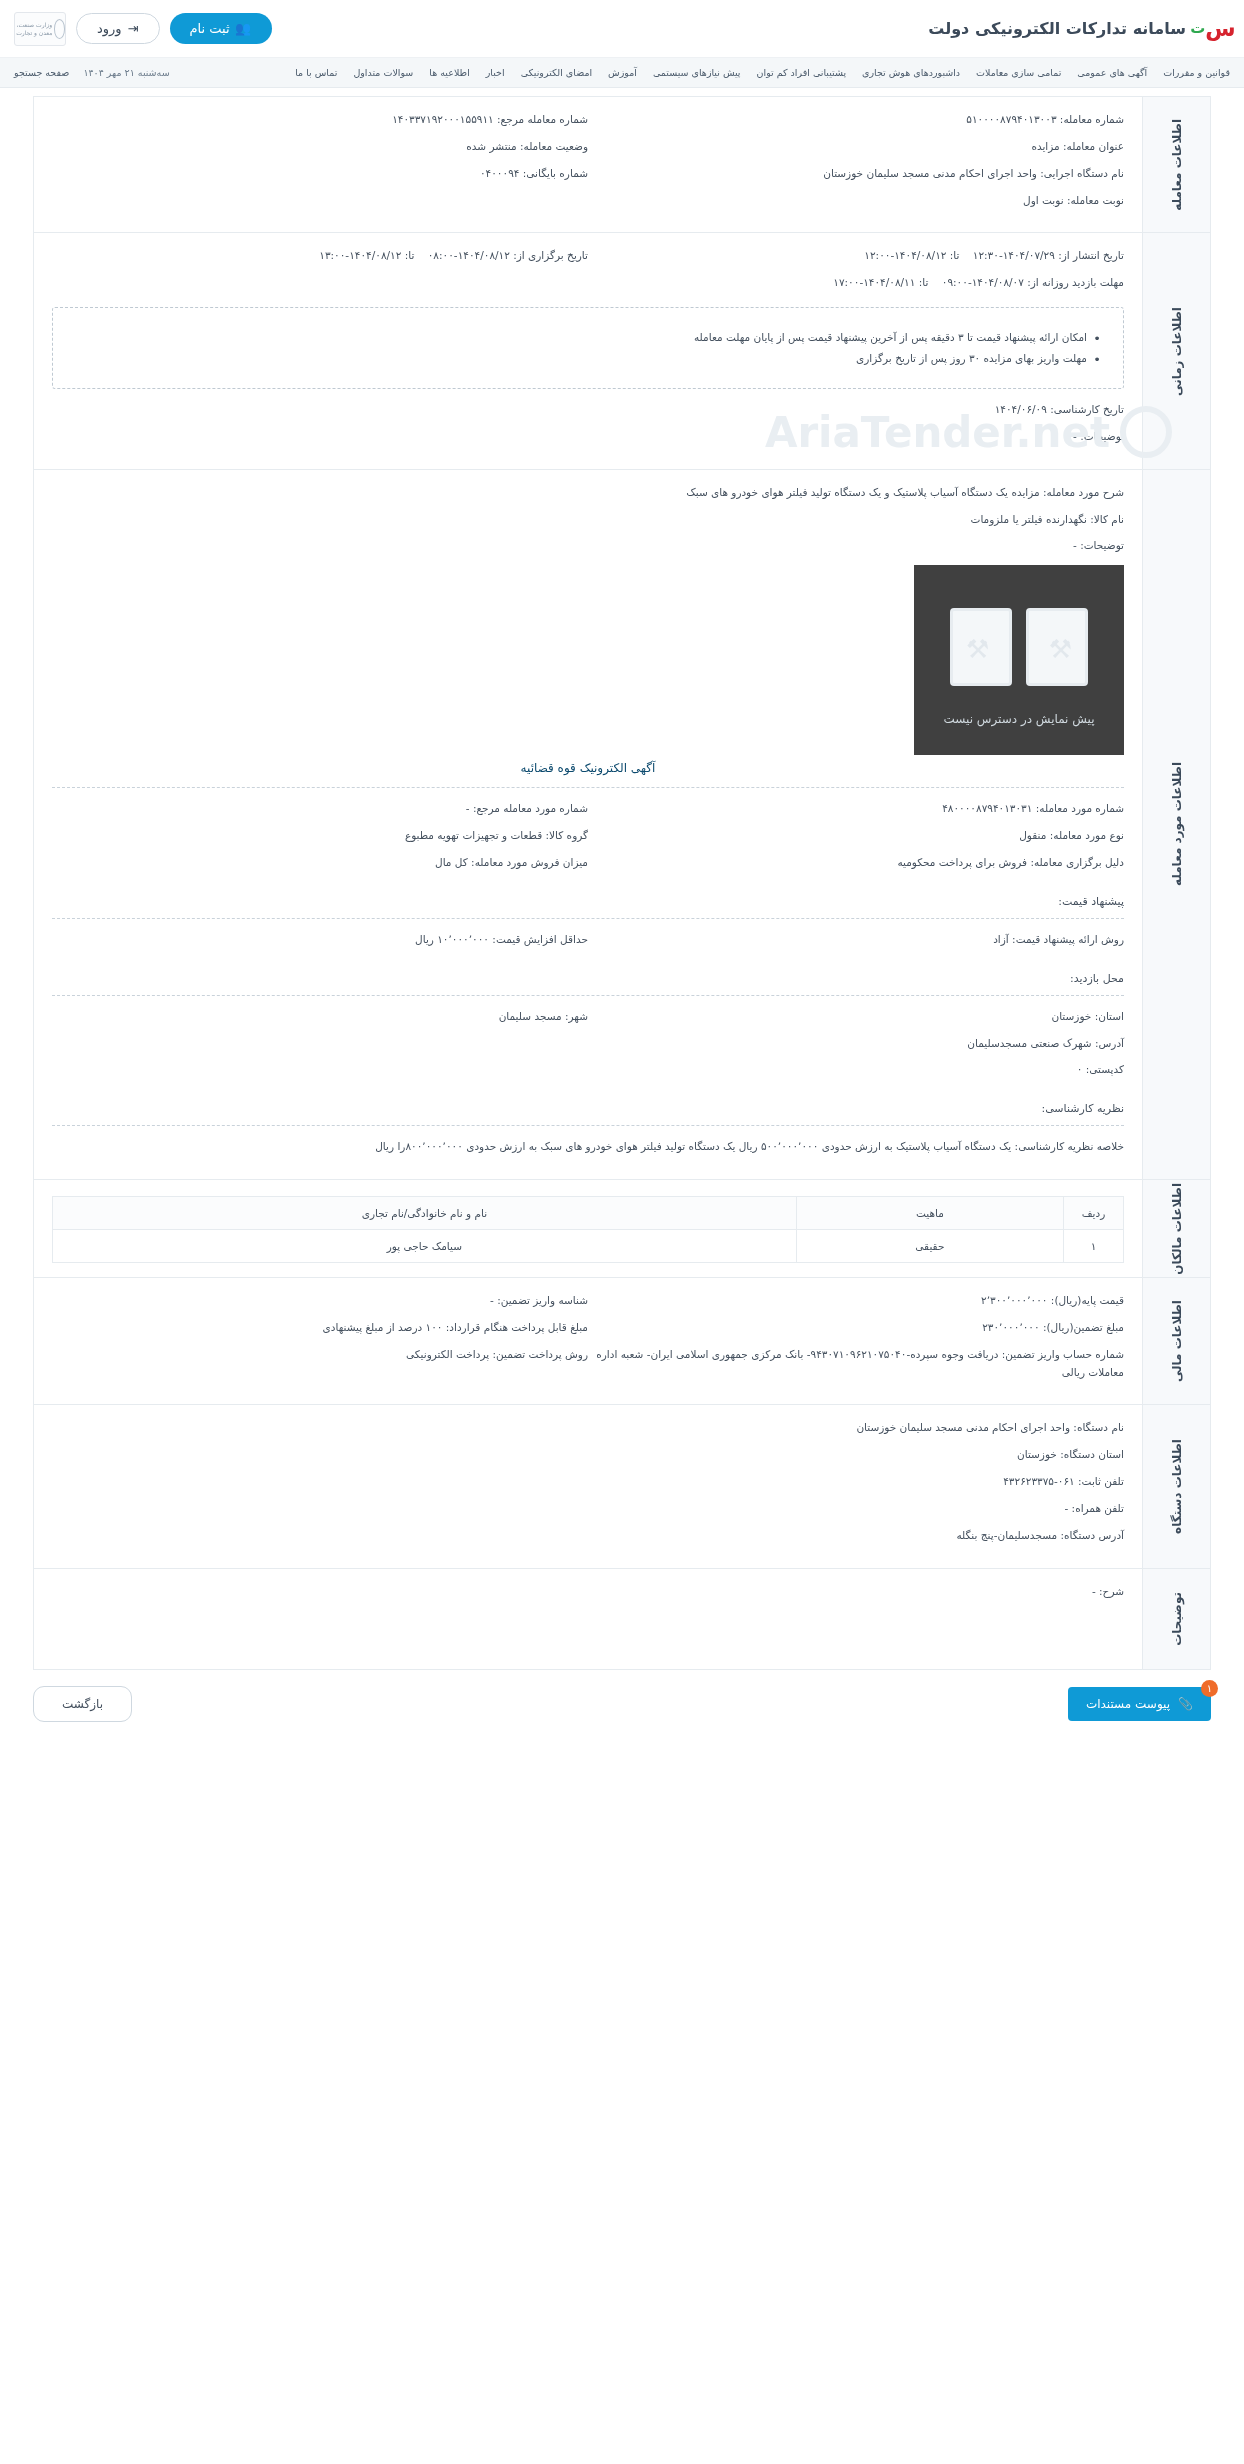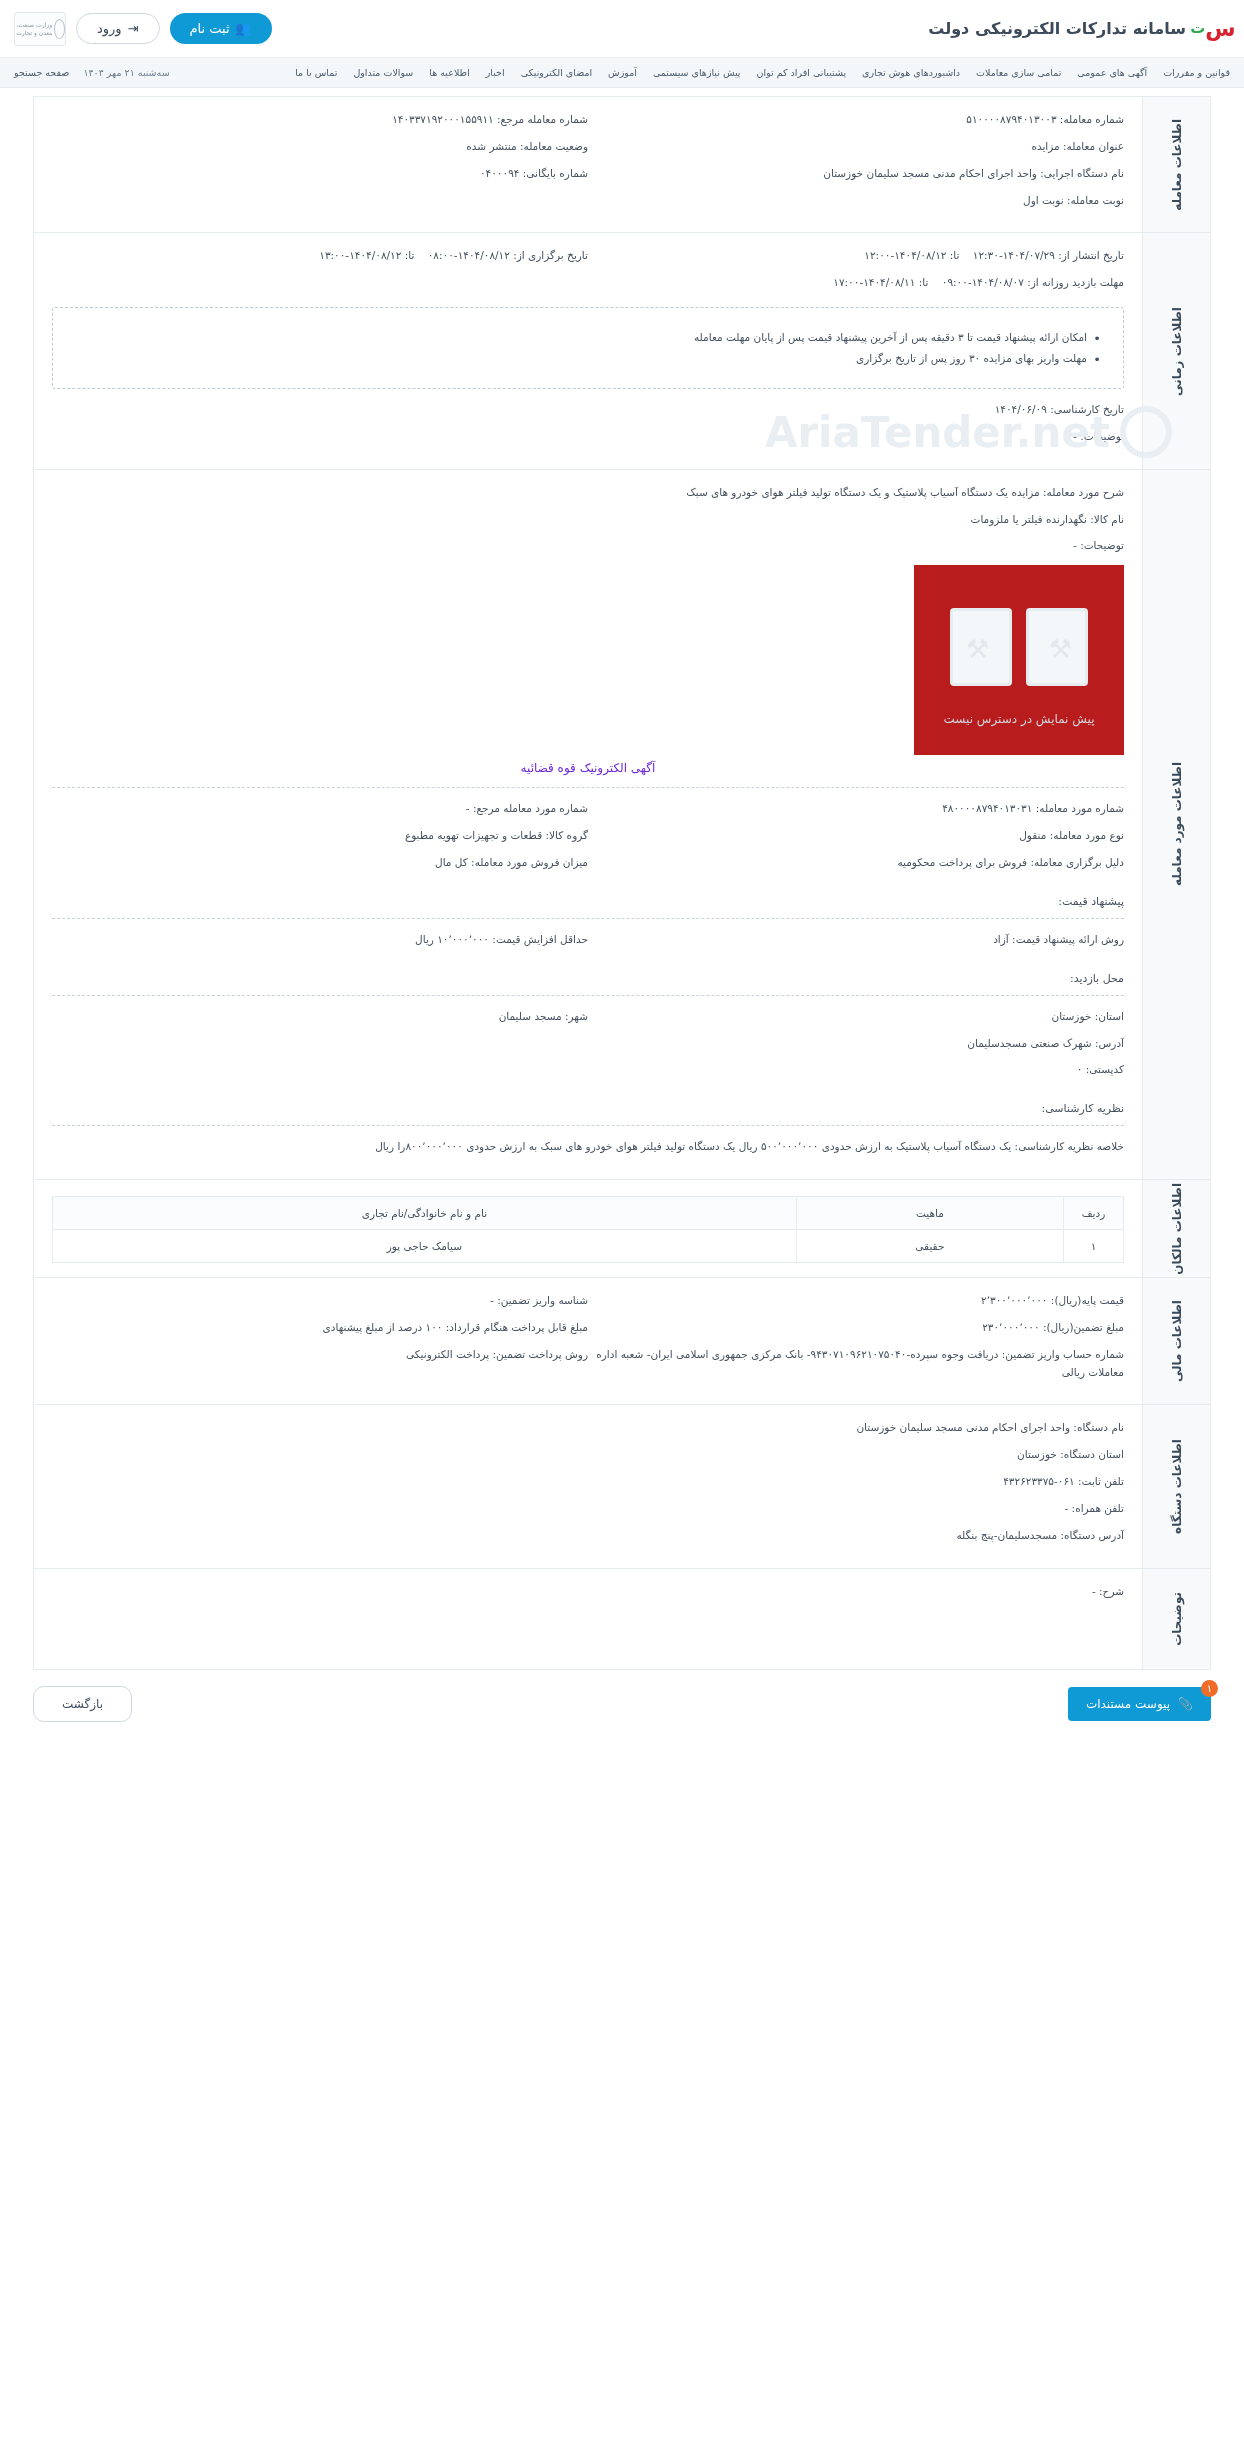--- a/index.html
+++ b/index.html
@@ -124,37 +124,37 @@
     pointer-events: none; user-select: none;
     z-index: 3;
   }
   .wm .wm-ring {
     width: 52px; height: 52px; border-radius: 50%;
     border: 6px solid #e9eef2; display: inline-block;
   }
   .preview-box {
     width: 210px; height: 190px;
     margin: 10px 0 6px 0;
-    background: #b91c1c;
+    background: #404040;
     display: flex; flex-direction: column; align-items: center; justify-content: center;
     gap: 8px;
   }
   .preview-ic {
     width: 150px; height: 110px; position: relative;
   }
   .pv-card {
     position: absolute; border: 3px solid #e7ecf0; border-radius: 4px; background: #f4f7f9;
   }
   .pv-card.a { width: 62px; height: 78px; right: 6px; top: 14px; }
   .pv-card.b { width: 62px; height: 78px; left: 6px; top: 14px; }
   .gavel { font-size: 26px; color: #e2e8ed; position: absolute; }
   .preview-cap { font-size: 12px; color: #cfd8de; }
 
   
-  .jud-title { color: #6d28d9; font-size: 12px; text-align: center; margin: 4px 0 12px 0; }
+  .jud-title { color: #0c4a6e; font-size: 12px; text-align: center; margin: 4px 0 12px 0; }
   .divider {
     border-top: 1px dashed #c9d2da;
     margin: 10px 0 12px 0;
   }
   .divider-title {
     font-size: 11px; color: #44505e; margin: 14px 0 8px 0;
   }
 
   
   table.malekan {

